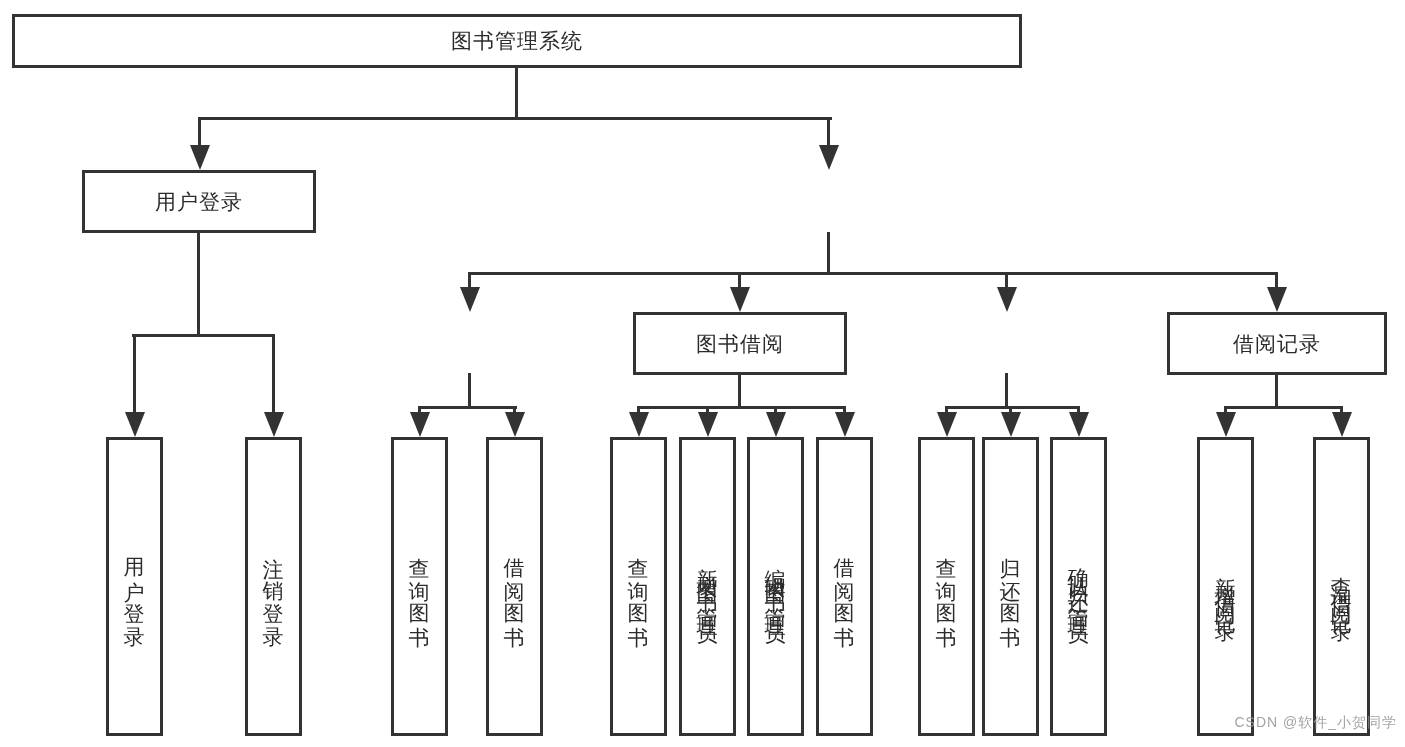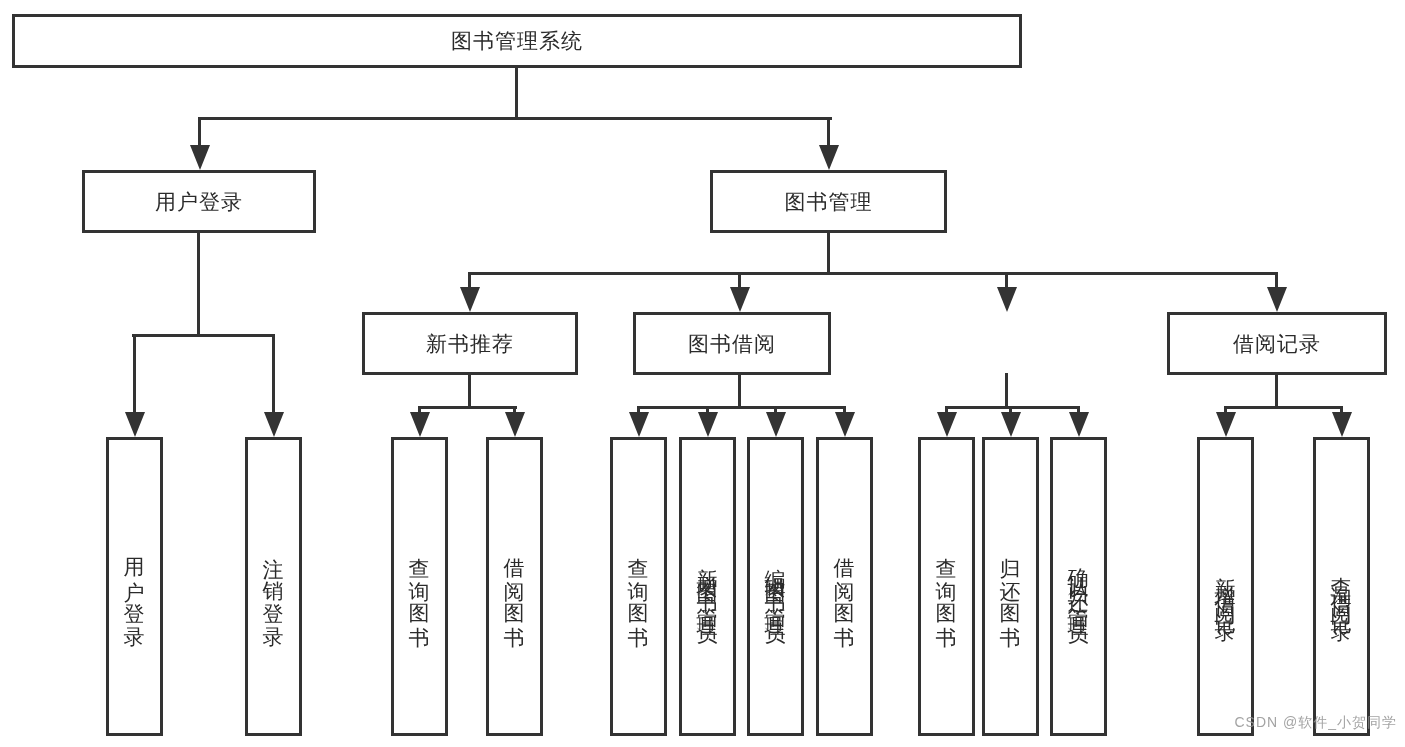--- a/index.html
+++ b/index.html
@@ -69,46 +69,40 @@
   <div class="line" style="left:515px;top:67px;width:3px;height:51px"></div>
   <div class="line" style="left:198px;top:117px;width:634px;height:3px"></div>
   <div class="line" style="left:198px;top:117px;width:3px;height:30px"></div>
   <div class="arrowhead" style="left:190px;top:145px"></div>
   <div class="line" style="left:827px;top:117px;width:3px;height:30px"></div>
   <div class="arrowhead" style="left:819px;top:145px"></div>
 
   <div class="box" style="left:82px;top:170px;width:234px;height:63px">
     <span class="hlabel">用户登录</span>
   </div>
-  <div class="box" style="left:710px;top:170px;width:237px;height:63px">
-    <span class="hlabel">图书管理</span>
-  </div>
 
   <div class="line" style="left:197px;top:232px;width:3px;height:104px"></div>
   <div class="line" style="left:132px;top:334px;width:143px;height:3px"></div>
   <div class="line" style="left:133px;top:334px;width:3px;height:80px"></div>
   <div class="arrowhead" style="left:125px;top:412px"></div>
   <div class="line" style="left:272px;top:334px;width:3px;height:80px"></div>
   <div class="arrowhead" style="left:264px;top:412px"></div>
 
   <div class="line" style="left:827px;top:232px;width:3px;height:42px"></div>
   <div class="line" style="left:468px;top:272px;width:810px;height:3px"></div>
   <div class="line" style="left:468px;top:272px;width:3px;height:17px"></div>
   <div class="arrowhead" style="left:460px;top:287px"></div>
   <div class="line" style="left:738px;top:272px;width:3px;height:17px"></div>
   <div class="arrowhead" style="left:730px;top:287px"></div>
   <div class="line" style="left:1005px;top:272px;width:3px;height:17px"></div>
   <div class="arrowhead" style="left:997px;top:287px"></div>
   <div class="line" style="left:1275px;top:272px;width:3px;height:17px"></div>
   <div class="arrowhead" style="left:1267px;top:287px"></div>
 
-  <div class="box" style="left:362px;top:312px;width:216px;height:63px">
-    <span class="hlabel">新书推荐</span>
-  </div>
-  <div class="box" style="left:633px;top:312px;width:198px;height:63px">
+  <div class="box" style="left:633px;top:312px;width:214px;height:63px">
     <span class="hlabel">图书借阅</span>
   </div>
   <div class="box" style="left:1167px;top:312px;width:220px;height:63px">
     <span class="hlabel">借阅记录</span>
   </div>
 
   <div class="line" style="left:468px;top:373px;width:3px;height:35px"></div>
   <div class="line" style="left:418px;top:406px;width:99px;height:3px"></div>
   <div class="line" style="left:418px;top:406px;width:3px;height:9px"></div>
   <div class="arrowhead" style="left:410px;top:412px"></div>

